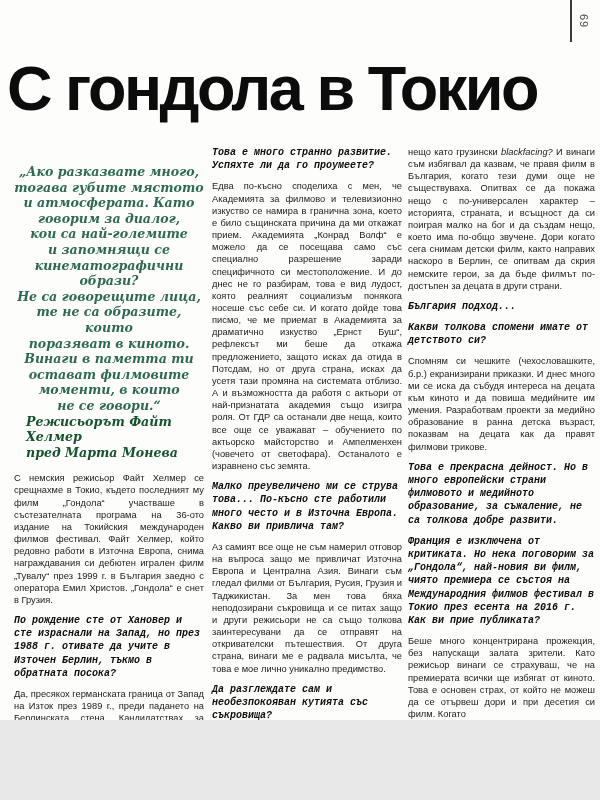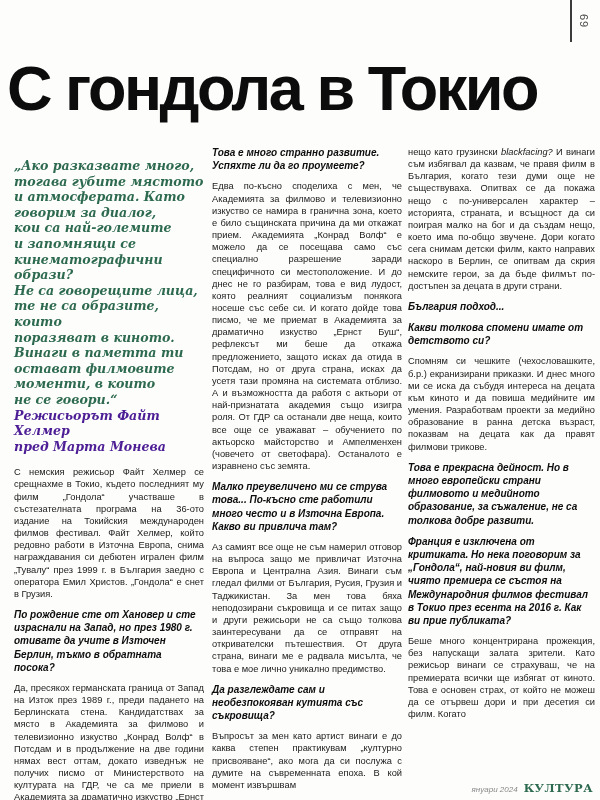--- a/index.html
+++ b/index.html
@@ -1,17 +1,17 @@
 <!DOCTYPE html>
 <html><head>
 <meta charset="utf-8">
 <style>
   html,body{margin:0;padding:0;background:#e8e8e8;}
   .page{
-    position:relative;width:600px;height:800px;margin:0 auto;
+    position:relative;width:600px;height:720px;margin:0 auto;
     background:#fdfdfc;overflow:hidden;
     font-family:"Liberation Sans",sans-serif;color:#202020;
   }
   
   .pagemark{position:absolute;left:570px;top:0;width:30px;height:64px;}
   .pagemark-rule{position:absolute;left:0;top:0;width:2px;height:42px;background:#3c3c3c;}
   .pagemark-num{
     position:absolute;left:7px;top:15px;
     transform:rotate(90deg);transform-origin:center;
     font-size:11px;color:#4a4a4a;letter-spacing:1px;
@@ -29,31 +29,31 @@
   }
   .col-left{left:14px;}
   .col-middle{left:212px;}
   .col-right{left:408px;width:187px;}
   .col p{margin:0 0 8px 0;}
   
   .quote{
     font-family:"DejaVu Serif","Liberation Serif",serif;
     font-weight:bold;font-style:italic;
     font-size:12.6px;line-height:15.6px;color:#2d6a4f;
-    white-space:pre-line;text-align:left;margin:12px 0 0 0;
+    white-space:pre-line;text-align:center;margin:18px 0 0 0;
   }
   .attribution{
     font-family:"DejaVu Serif","Liberation Serif",serif;
     font-weight:bold;font-style:italic;
-    font-size:12.6px;line-height:15.6px;color:#4c1d95;
-    white-space:pre-line;text-align:left;margin:0 0 12px 0;
+    font-size:12.6px;line-height:15.6px;color:#14532d;
+    white-space:pre-line;text-align:left;margin:0 0 12px 12px;
   }
   
   .q{
-    font-family:Liberation Sans, sans-serif;
+    font-family:Liberation Mono, monospace;
     font-weight:bold;font-style:italic;
     font-size:10px;line-height:13.2px;color:#0e0e0e;
     text-align:left;margin:9px 0 7px 0;
   }
   .q-first{margin-top:0;}
   .ital{font-style:italic;}
   
   .footer{position:absolute;right:7px;top:778px;white-space:nowrap;}
   .footer-date{font-size:8px;font-style:italic;color:#888;}
   .footer-mag{
@@ -84,21 +84,21 @@
 Не са говорещите лица,
 те не са образите, които
 поразяват в киното.
 Винаги в паметта ти
 остават филмовите
 моменти, в които
 не се говори.“</div>
     <div class="attribution">Режисьорът Файт Хелмер
 пред Марта Монева</div>
     <p>С немския режисьор Файт Хелмер се срещнахме в Токио, където последният му филм „Гондола“ участваше в състезателната програма на 36-ото издание на Токийския международен филмов фестивал. Файт Хелмер, който редовно работи в Източна Европа, снима награждавания си дебютен игрален филм „Тувалу“ през 1999 г. в България заедно с оператора Емил Христов. „Гондола“ е снет в Грузия.</p>
-    <p class="q">По рождение сте от Хановер и сте израснали на Запад, но през 1980 г. отивате да учите в Източен Берлин, тъкмо в обратната посока?</p>
+    <p class="q">По рождение сте от Хановер и сте израснали на Запад, но през 1988 г. отивате да учите в Източен Берлин, тъкмо в обратната посока?</p>
     <p>Да, пресякох германската граница от Запад на Изток през 1989 г., преди падането на Берлинската стена. Кандидатствах за място в Академията за филмово и телевизионно изкуство „Конрад Волф“ в Потсдам и в продължение на две години нямах вест оттам, докато изведнъж не получих писмо от Министерството на културата на ГДР, че са ме приели в Академията за драматично изкуство „Ернст Буш“ в Берлин, в Института по режисура. Един месец преди падането на Берлинската стена се преместих в апартамент за гости на Министерството на културата в Аренсфелде, като стипендиант на Германската служба за академичен обмен.</p>
   </div>
 
   <div class="col col-middle">
     <p class="q q-first">Това е много странно развитие. Успяхте ли да го проумеете?</p>
     <p>Едва по-късно споделиха с мен, че Академията за филмово и телевизионно изкуство се намира в гранична зона, което е било същинската причина да ми откажат прием. Академията „Конрад Волф“ е можело да се посещава само със специално разрешение заради специфичното си местоположение. И до днес не го разбирам, това е вид лудост, която реалният социализъм понякога носеше със себе си. И когато дойде това писмо, че ме приемат в Академията за драматично изкуство „Ернст Буш“, рефлексът ми беше да откажа предложението, защото исках да отида в Потсдам, но от друга страна, исках да усетя тази промяна на системата отблизо. А и възможността да работя с актьори от най-признатата академия също изигра роля. От ГДР са останали две неща, които все още се уважават – обучението по актьорско майсторство и Ампелменхен (човечето от светофара). Останалото е изравнено със земята.</p>
     <p class="q">Малко преувеличено ми се струва това... По-късно сте работили много често и в Източна Европа. Какво ви привлича там?</p>
     <p>Аз самият все още не съм намерил отговор на въпроса защо ме привличат Източна Европа и Централна Азия. Винаги съм гледал филми от България, Русия, Грузия и Таджикистан. За мен това бяха неподозирани съкровища и се питах защо и други режисьори не са също толкова заинтересувани да се отправят на откривателски пътешествия. От друга страна, винаги ме е радвала мисълта, че това е мое лично уникално предимство.</p>
     <p class="q">Да разглеждате сам и необезпокояван кутията със съкровища?</p>
     <p>Въпросът за мен като артист винаги е до каква степен практикувам „културно присвояване“, ако мога да си послужа с думите на съвременната епоха. В кой момент извършвам</p>

